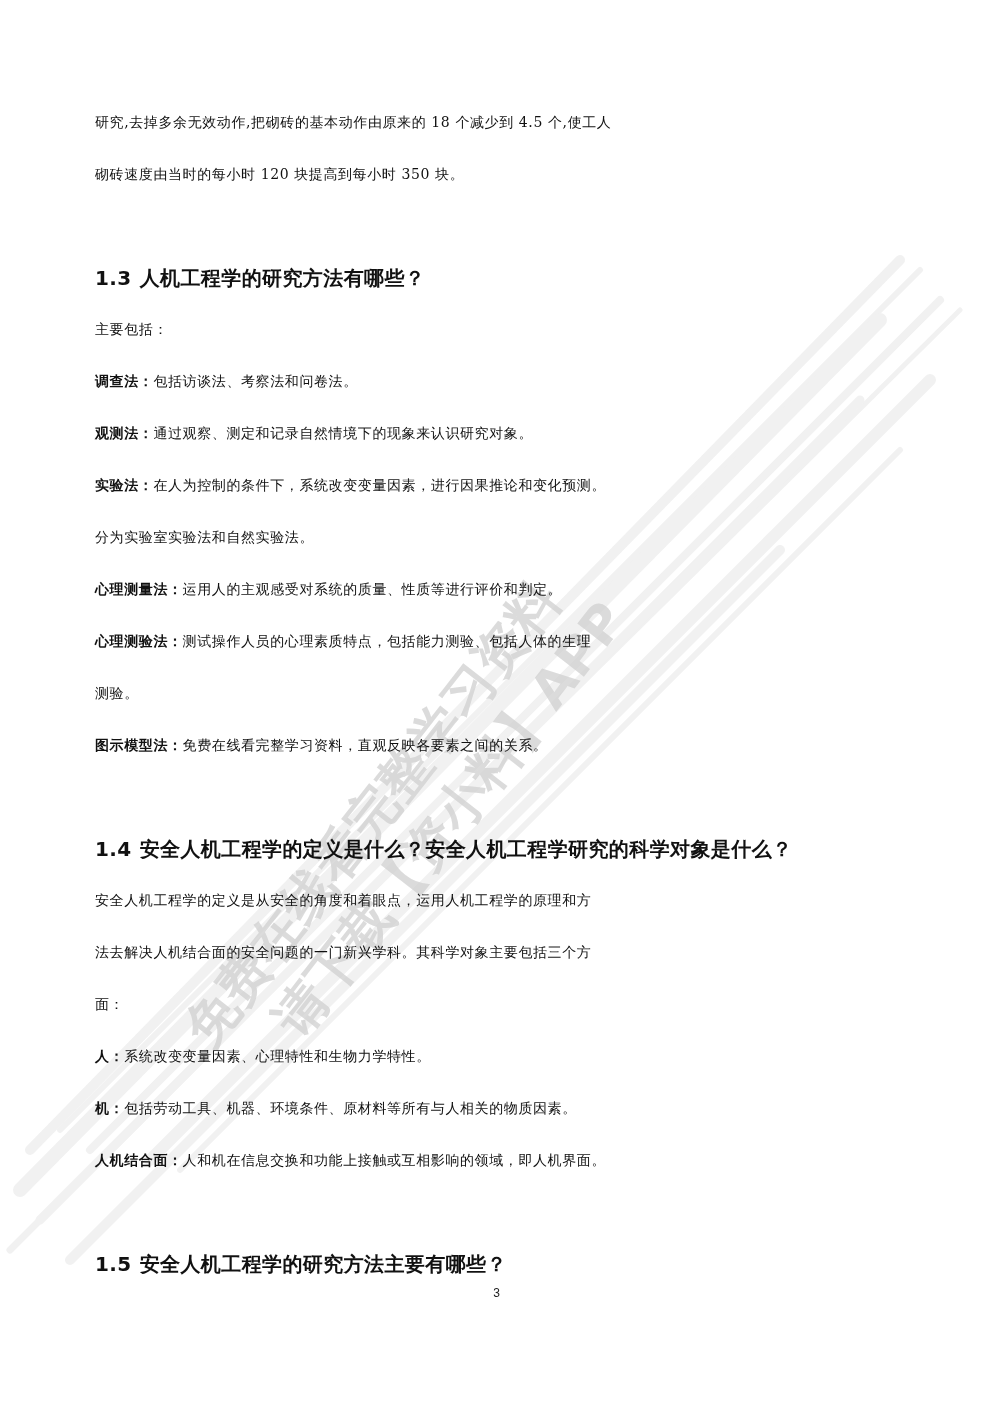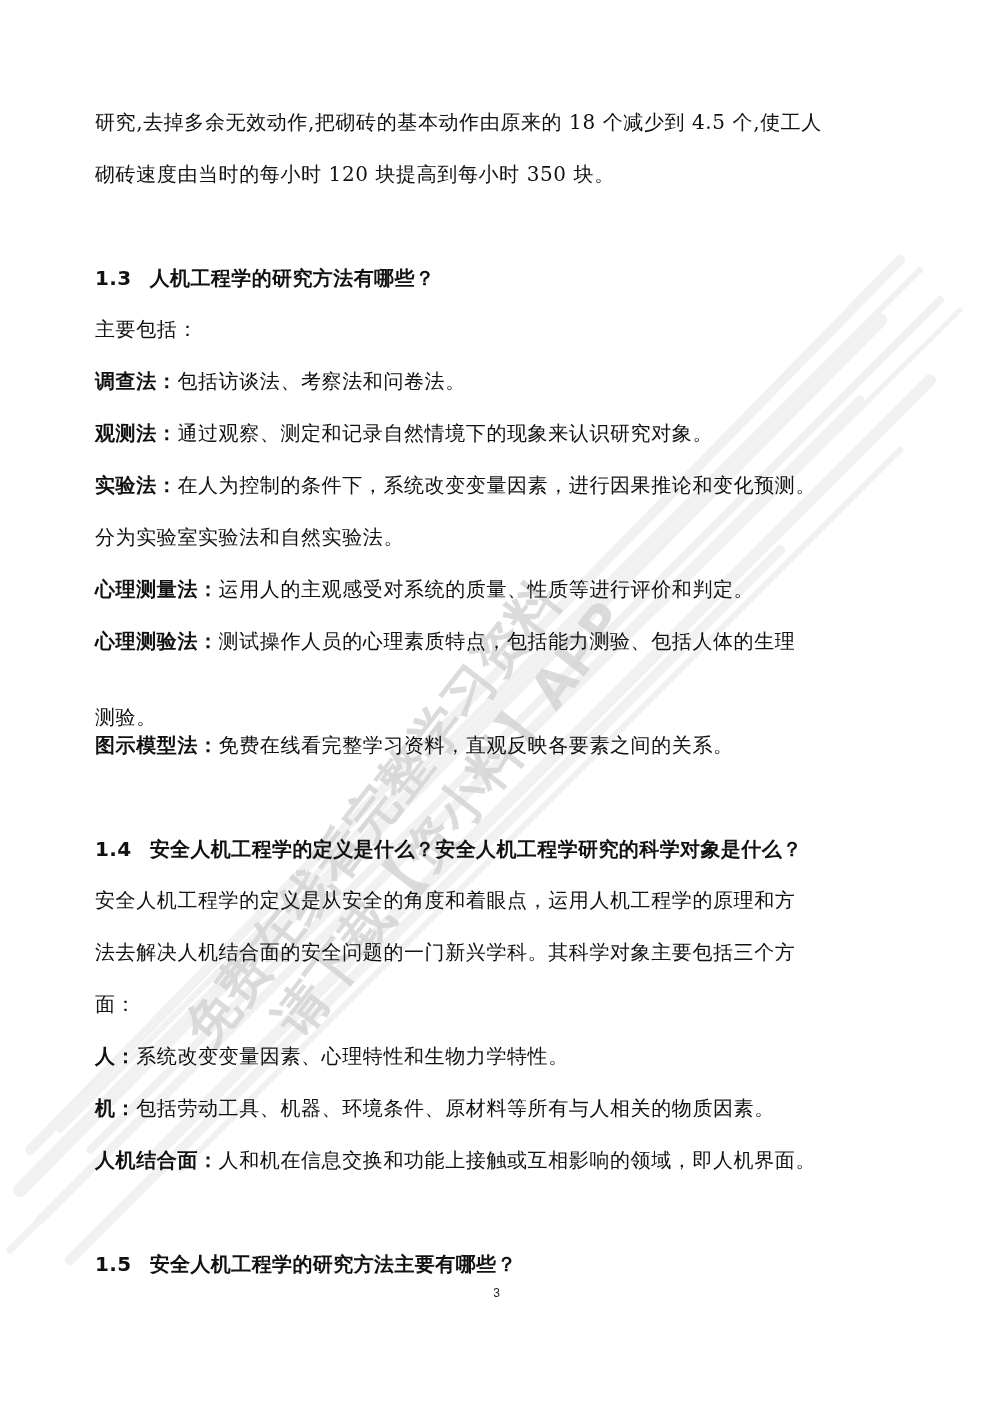--- a/index.html
+++ b/index.html
@@ -28,32 +28,32 @@
       position: absolute;
       left: 95px;
       top: 0;
       width: 810px;
       z-index: 1;
     }
     .line {
       position: absolute;
       left: 0;
       white-space: nowrap;
-      font-size: 20px;
+      font-size: 14px;
       line-height: 26px;
       letter-spacing: 0.6px;
     }
     .heading {
       font-family: "DejaVu Sans", "Liberation Sans", sans-serif;
       font-weight: bold;
       font-size: 20px;
       letter-spacing: 0.4px;
     }
     .heading .num {
-      margin-right: 18px;
+      margin-right: 8px;
     }
     .term {
       font-family: Liberation Serif, serif;
       font-weight: bold;
     }
     .page-number {
       position: absolute;
       left: 0;
       top: 1286px;
       width: 993px;
@@ -105,21 +105,21 @@
   <div class="line" style="top:472px">
     <span class="term">实验法：</span><span>在人为控制的条件下，系统改变变量因素，进行因果推论和变化预测。</span>
   </div>
   <div class="line" style="top:524px">分为实验室实验法和自然实验法。</div>
   <div class="line" style="top:576px">
     <span class="term">心理测量法：</span><span>运用人的主观感受对系统的质量、性质等进行评价和判定。</span>
   </div>
   <div class="line" style="top:628px">
     <span class="term">心理测验法：</span><span>测试操作人员的心理素质特点，包括能力测验、包括人体的生理</span>
   </div>
-  <div class="line" style="top:704px">测验。</div>
+  <div class="line" style="top:680px">测验。</div>
   <div class="line" style="top:732px">
     <span class="term">图示模型法：</span><span>免费在线看完整学习资料，直观反映各要素之间的关系。</span>
   </div>
 
   <div class="line heading" style="top:836px">
     <span class="num">1.4</span><span>安全人机工程学的定义是什么？安全人机工程学研究的科学对象是什么？</span>
   </div>
   <div class="line" style="top:887px">安全人机工程学的定义是从安全的角度和着眼点，运用人机工程学的原理和方</div>
   <div class="line" style="top:939px">法去解决人机结合面的安全问题的一门新兴学科。其科学对象主要包括三个方</div>
   <div class="line" style="top:991px">面：</div>

